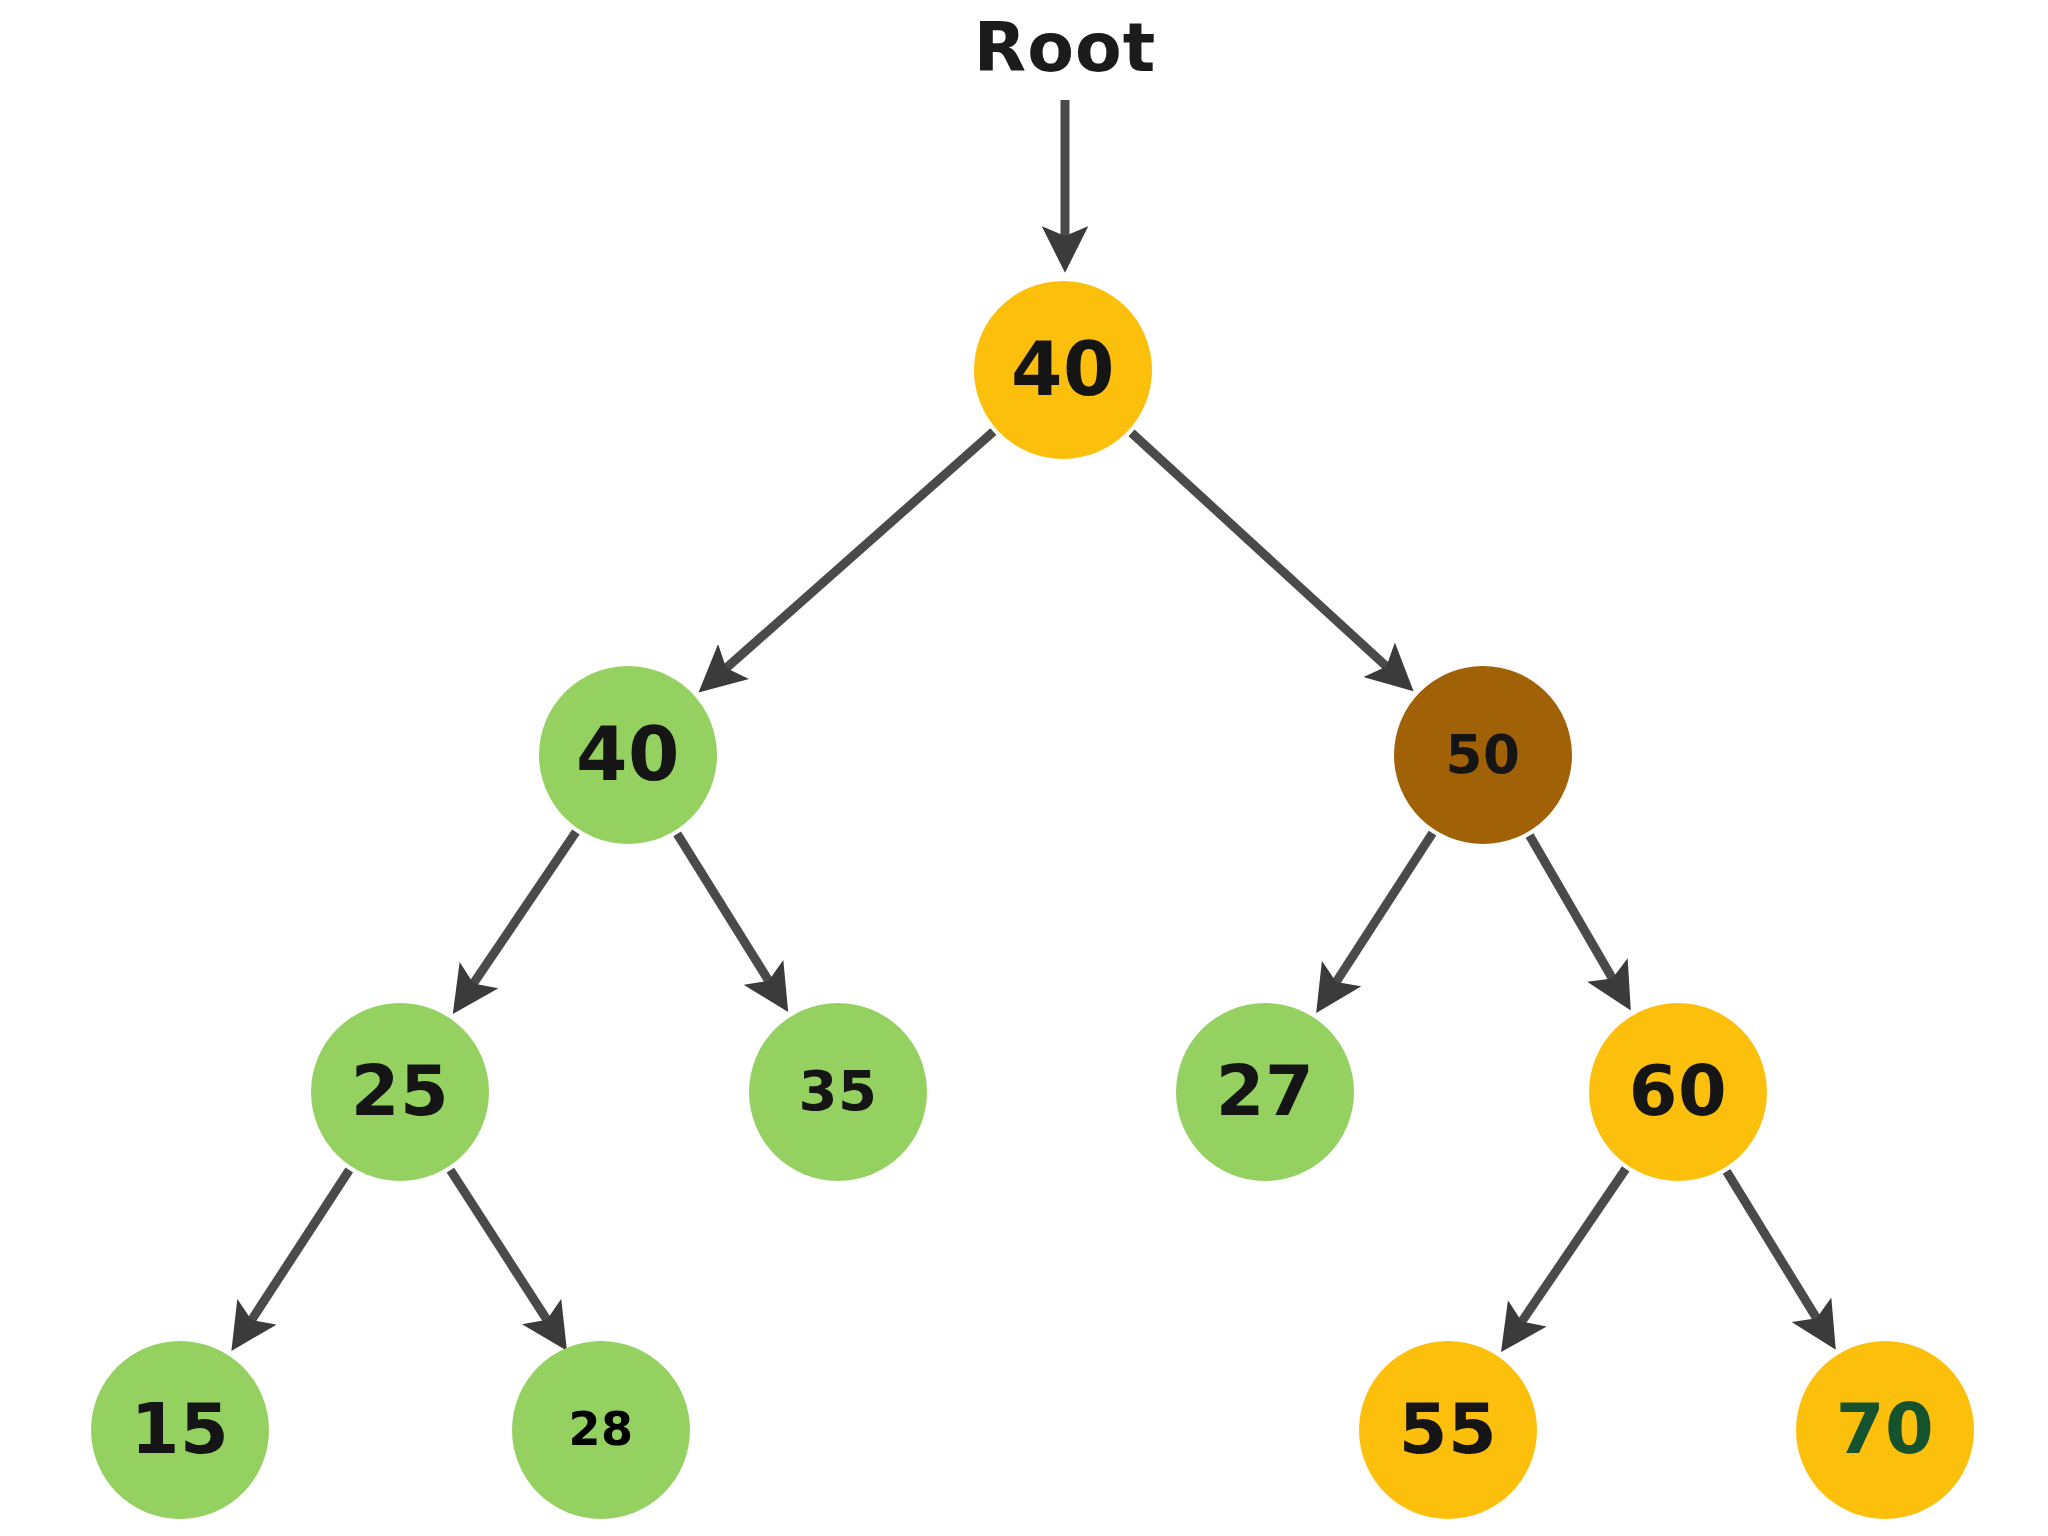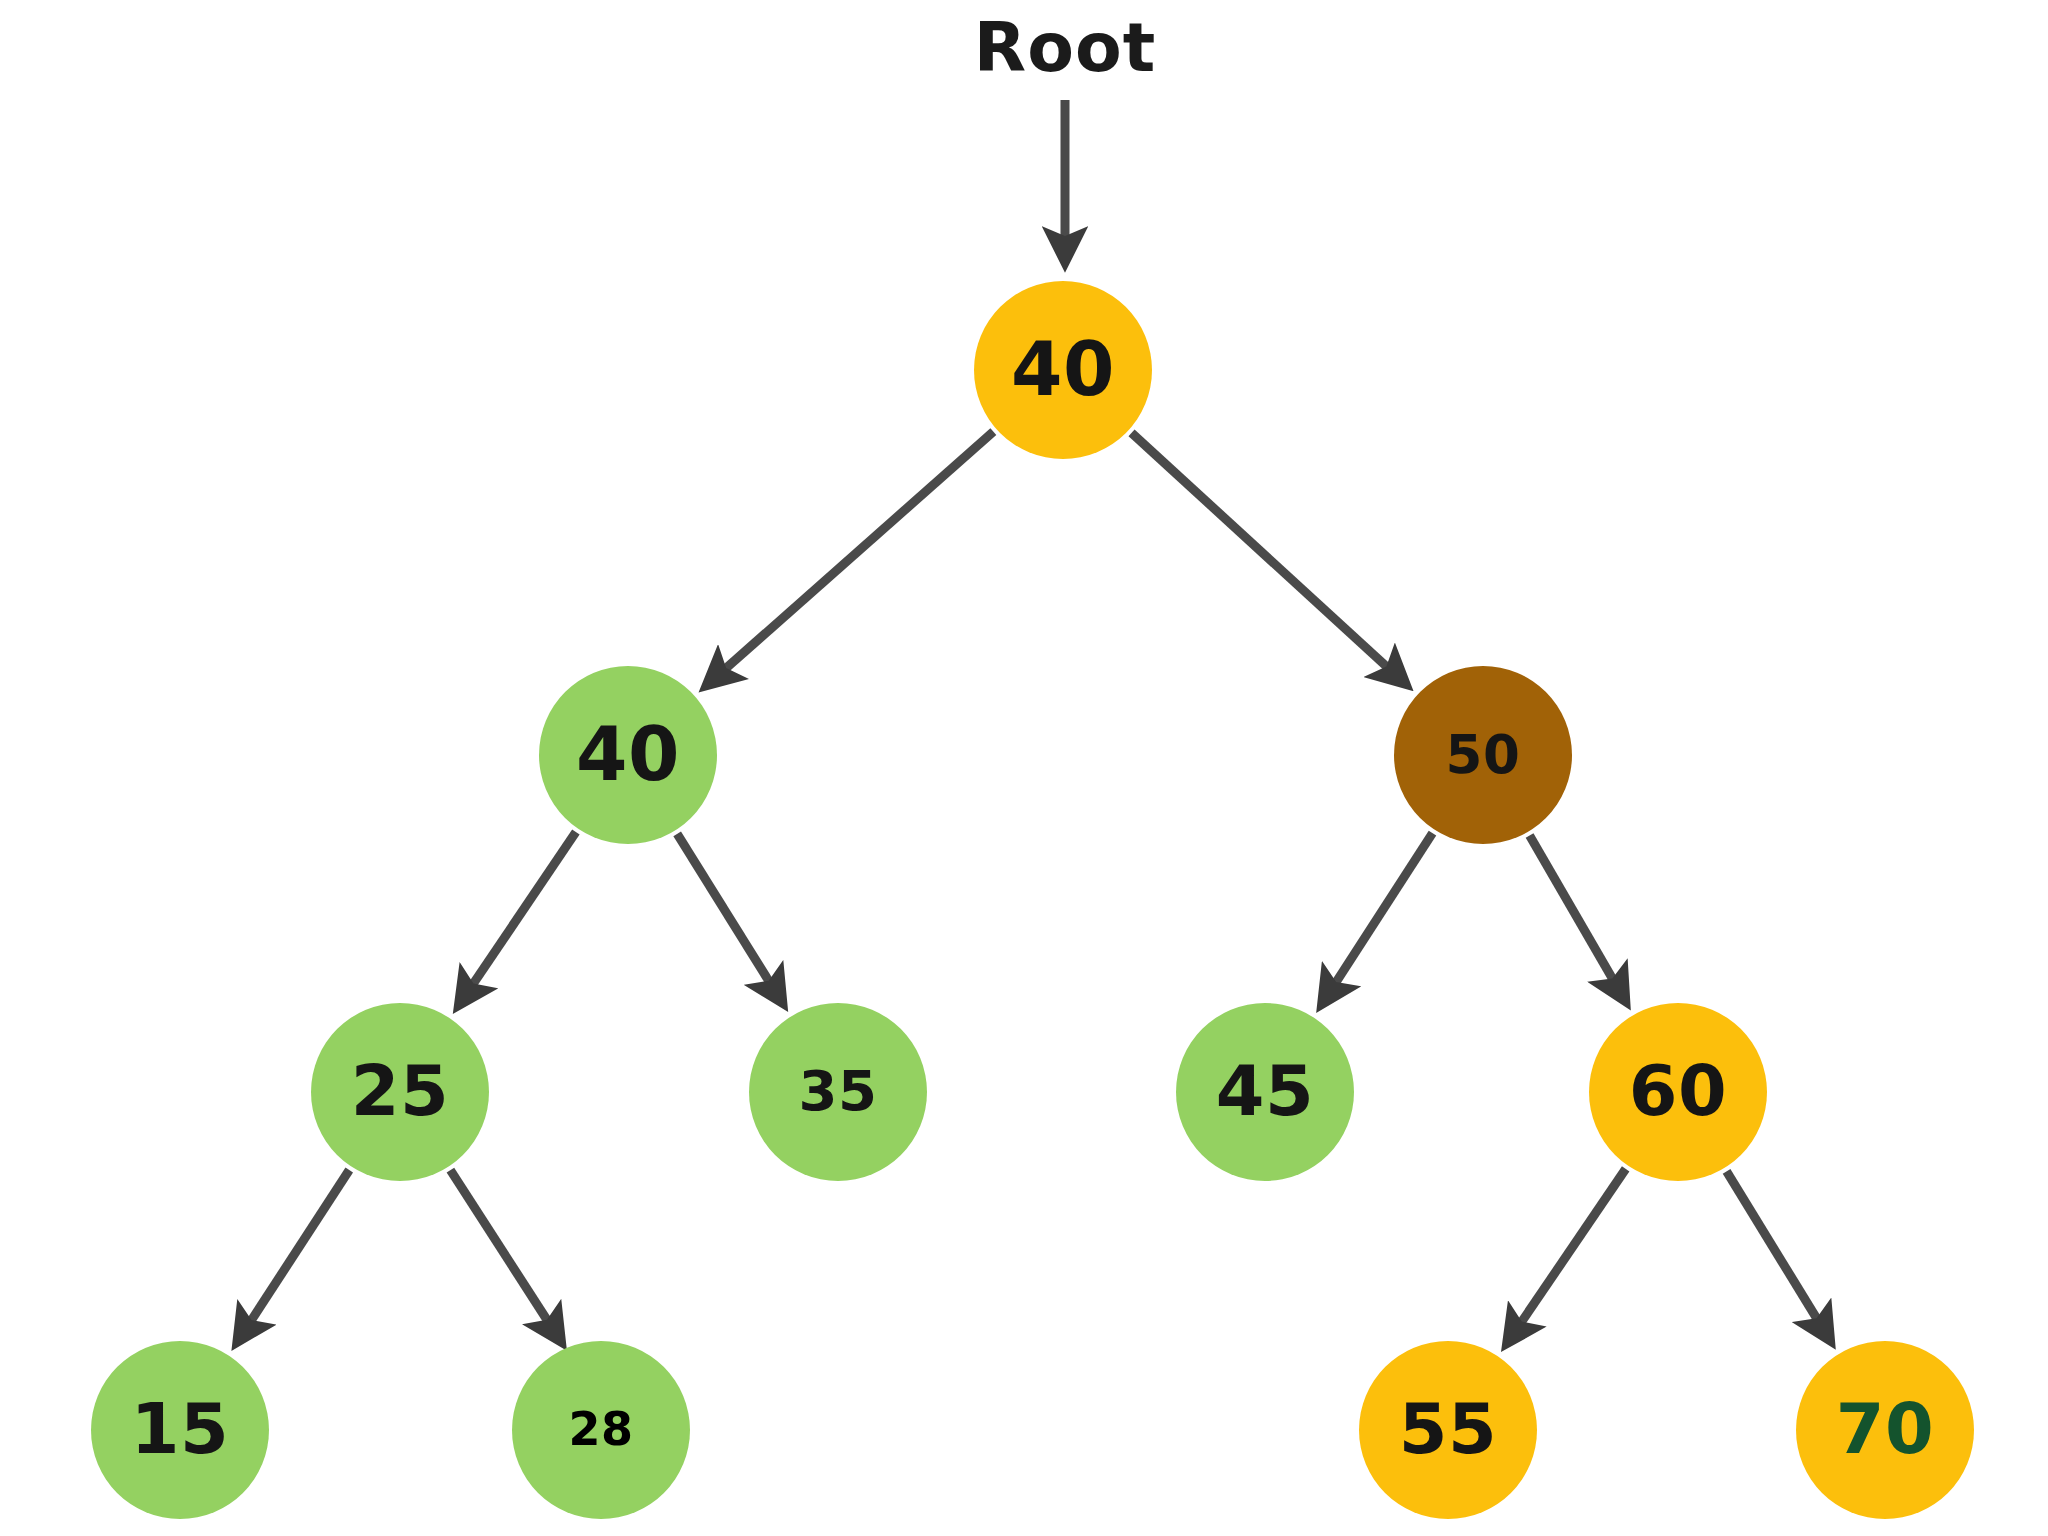--- a/index.html
+++ b/index.html
@@ -88,21 +88,21 @@
       <div class="tree-node" style="left: 1394px; top: 666px; width: 178px; height: 178px; background: #a16207; font-size: 53px; color: rgb(21, 21, 21);">
         <span class="node-label">50</span>
       </div>
       <div class="tree-node" style="left: 311px; top: 1003px; width: 178px; height: 178px; background: rgb(148, 209, 97); font-size: 70px; color: rgb(21, 21, 21);">
         <span class="node-label">25</span>
       </div>
       <div class="tree-node" style="left: 749px; top: 1003px; width: 178px; height: 178px; background: rgb(148, 209, 97); font-size: 56px; color: rgb(21, 21, 21);">
         <span class="node-label">35</span>
       </div>
       <div class="tree-node" style="left: 1176px; top: 1003px; width: 178px; height: 178px; background: rgb(148, 209, 97); font-size: 70px; color: rgb(21, 21, 21);">
-        <span class="node-label">45</span>
+        <span class="node-label">27</span>
       </div>
       <div class="tree-node" style="left: 1589px; top: 1003px; width: 178px; height: 178px; background: rgb(252, 191, 12); font-size: 70px; color: rgb(21, 21, 21);">
         <span class="node-label">60</span>
       </div>
       <div class="tree-node" style="left: 91px; top: 1341px; width: 178px; height: 178px; background: rgb(148, 209, 97); font-size: 70px; color: rgb(21, 21, 21);">
         <span class="node-label">15</span>
       </div>
       <div class="tree-node" style="left: 512px; top: 1341px; width: 178px; height: 178px; background: rgb(148, 209, 97); font-size: 46px; color: #000000;">
         <span class="node-label">28</span>
       </div>

